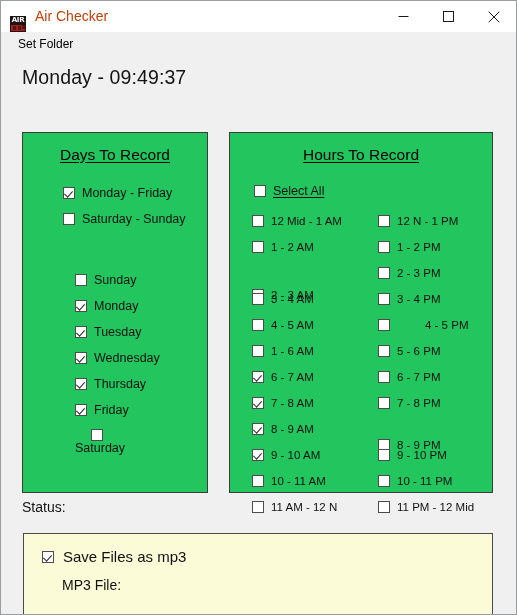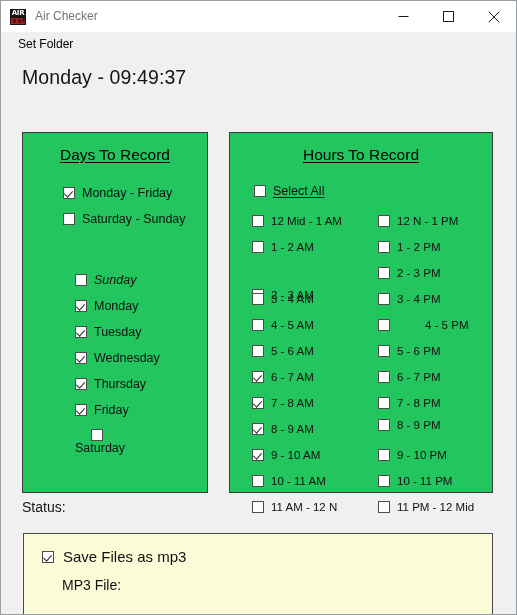--- a/index.html
+++ b/index.html
@@ -29,21 +29,21 @@
   }
 
   
   #title-bar {
     position: absolute;
     left: 0; top: 0;
     width: 515px;
     height: 31px;
     background: #ffffff;
     display: flex;
-    align-items: center;
+    align-items: flex-end;
   }
   #app-icon {
     width: 16px;
     height: 16px;
     margin-left: 9px;
     margin-right: 9px;
     background: #1a1515;
     position: relative;
     flex: none;
     overflow: hidden;
@@ -71,22 +71,22 @@
   #app-icon .air-wave:after {
     content: "";
     position: absolute;
     left: 2px; top: 1px;
     width: 3px; height: 4px;
     background: #5d1212;
     box-shadow: 5px 0 0 #5d1212, 9px -1px 0 #5d1212;
   }
   #window-title {
     font-family: "Liberation Sans", sans-serif;
-    font-size: 12px;
-    color: #737373;
+    font-size: 14px;
+    color: #c2410c;
     line-height: 31px;
   }
   #window-controls {
     position: absolute;
     right: 0; top: 0;
     height: 31px;
     display: flex;
   }
   .win-btn {
     width: 45px;
@@ -282,21 +282,21 @@
     </div>
     <div id="days-rows">
         <div class="cb-row" style="left: 40px; top: 53px;">
           <div class="cbox checked"></div>
           <div class="cb-label">Monday - Friday</div>
         </div>
         <div class="cb-row" style="left: 40px; top: 79px;">
           <div class="cbox"></div>
           <div class="cb-label">Saturday - Sunday</div>
         </div>
-        <div class="cb-row" style="left: 52px; top: 140px; font-style: italic;">
+        <div class="cb-row" style="left: 52px; top: 140px;">
           <div class="cbox"></div>
           <div class="cb-label">Sunday</div>
         </div>
         <div class="cb-row" style="left: 52px; top: 166px;">
           <div class="cbox checked"></div>
           <div class="cb-label">Monday</div>
         </div>
         <div class="cb-row" style="left: 52px; top: 192px;">
           <div class="cbox checked"></div>
           <div class="cb-label">Tuesday</div>
@@ -346,21 +346,21 @@
         <div class="cb-row small" style="left: 22px; top: 160px;">
           <div class="cbox"></div>
           <div class="cb-label">3 - 4 AM</div>
         </div>
         <div class="cb-row small" style="left: 22px; top: 186px;">
           <div class="cbox"></div>
           <div class="cb-label">4 - 5 AM</div>
         </div>
         <div class="cb-row small" style="left: 22px; top: 212px;">
           <div class="cbox"></div>
-          <div class="cb-label">5 - 6 AM</div>
+          <div class="cb-label">1 - 6 AM</div>
         </div>
         <div class="cb-row small" style="left: 22px; top: 238px;">
           <div class="cbox checked"></div>
           <div class="cb-label">6 - 7 AM</div>
         </div>
         <div class="cb-row small" style="left: 22px; top: 264px;">
           <div class="cbox checked"></div>
           <div class="cb-label">7 - 8 AM</div>
         </div>
         <div class="cb-row small" style="left: 22px; top: 290px;">
@@ -406,21 +406,21 @@
           <div class="cb-label">5 - 6 PM</div>
         </div>
         <div class="cb-row small" style="left: 148px; top: 238px;">
           <div class="cbox"></div>
           <div class="cb-label">6 - 7 PM</div>
         </div>
         <div class="cb-row small" style="left: 148px; top: 264px;">
           <div class="cbox"></div>
           <div class="cb-label">7 - 8 PM</div>
         </div>
-        <div class="cb-row small" style="left: 148px; top: 286px;">
+        <div class="cb-row small" style="left: 148px; top: 306px;">
           <div class="cbox"></div>
           <div class="cb-label">8 - 9 PM</div>
         </div>
         <div class="cb-row small" style="left: 148px; top: 316px;">
           <div class="cbox"></div>
           <div class="cb-label">9 - 10 PM</div>
         </div>
         <div class="cb-row small" style="left: 148px; top: 342px;">
           <div class="cbox"></div>
           <div class="cb-label">10 - 11 PM</div>

